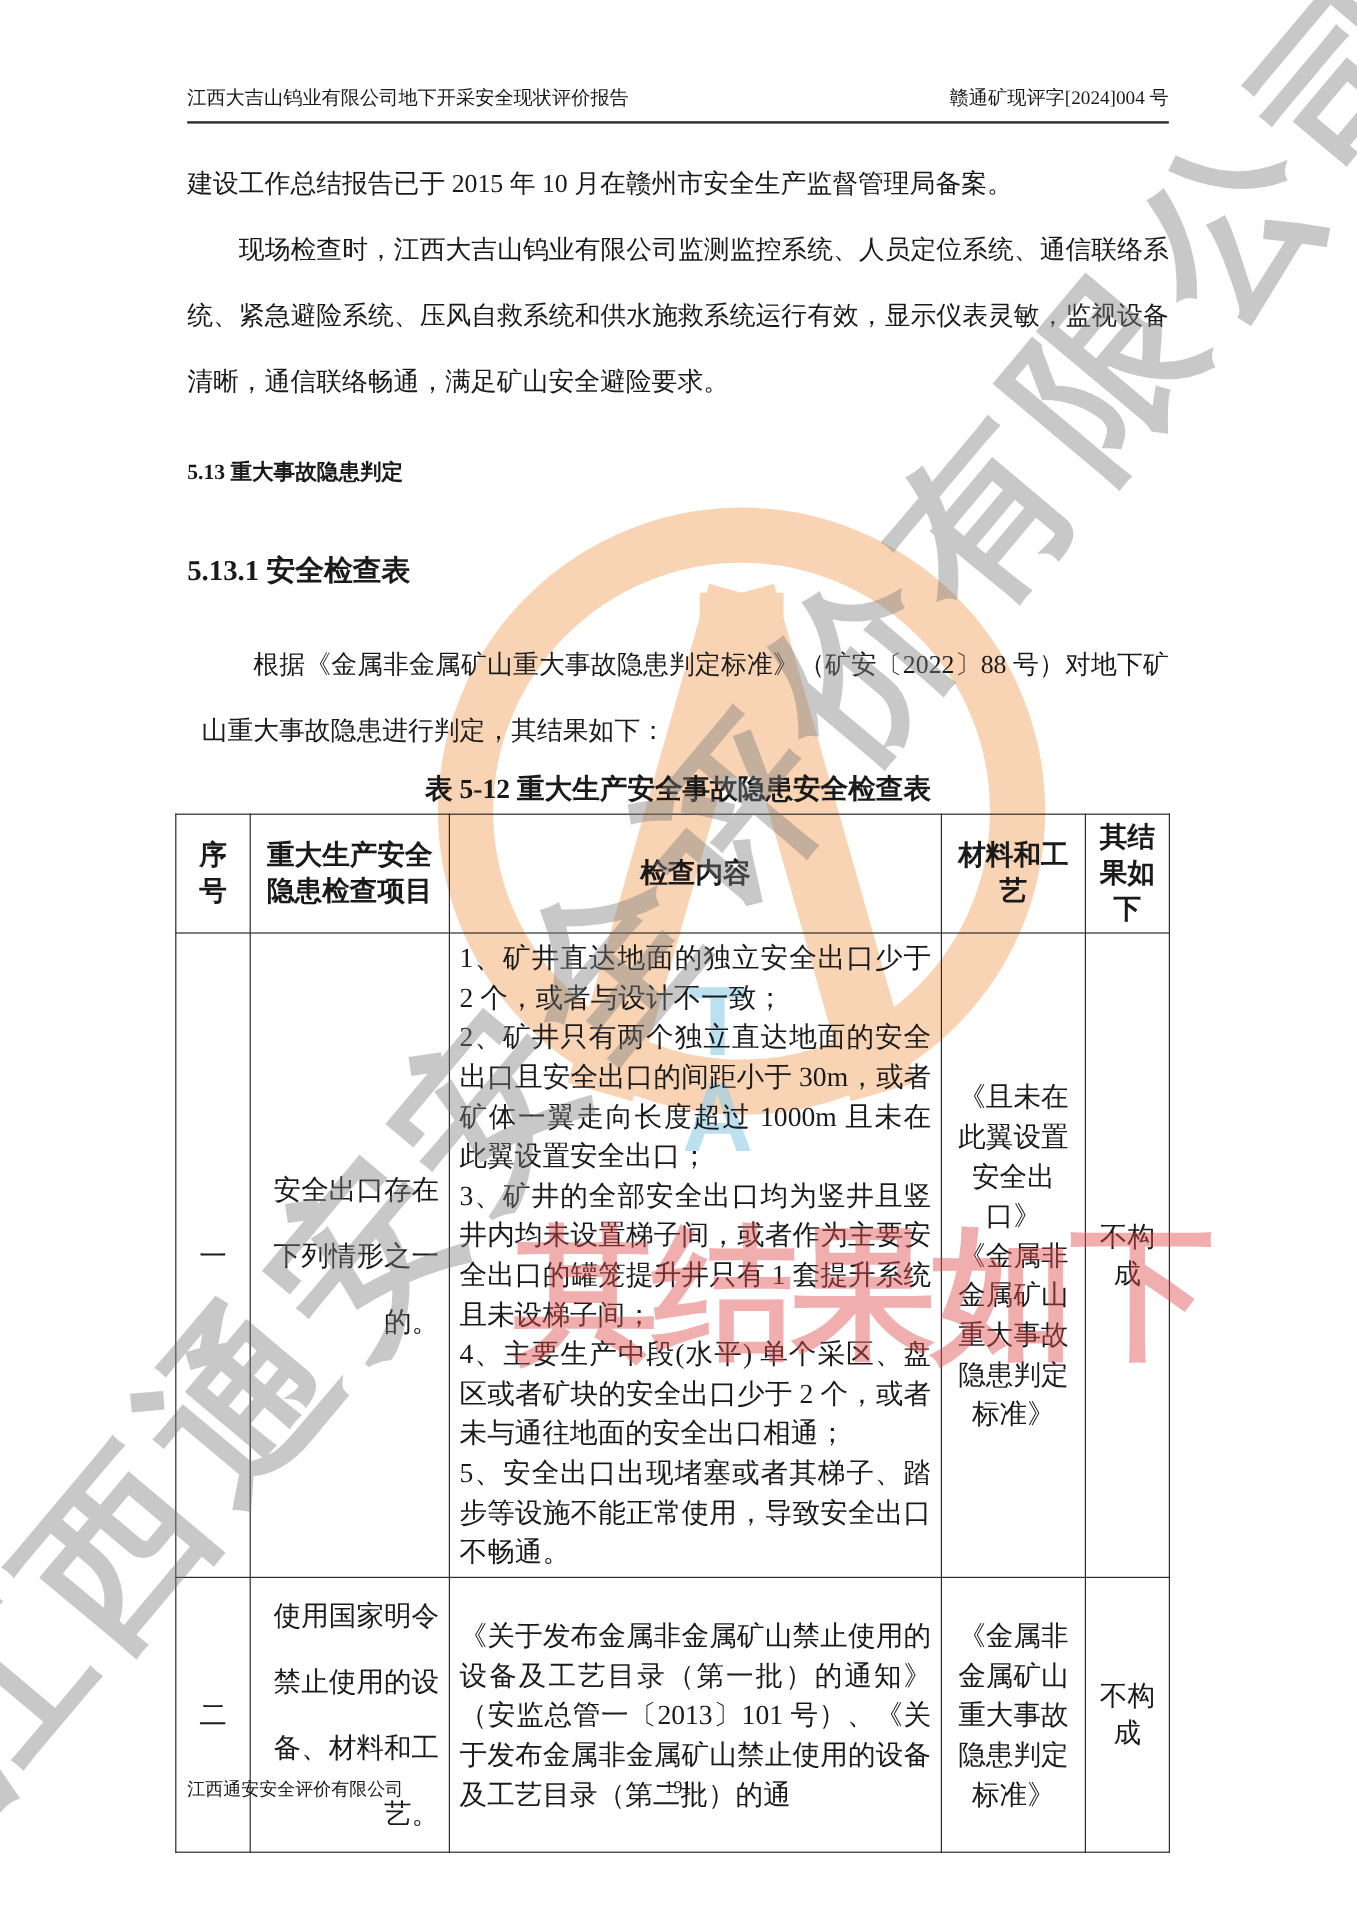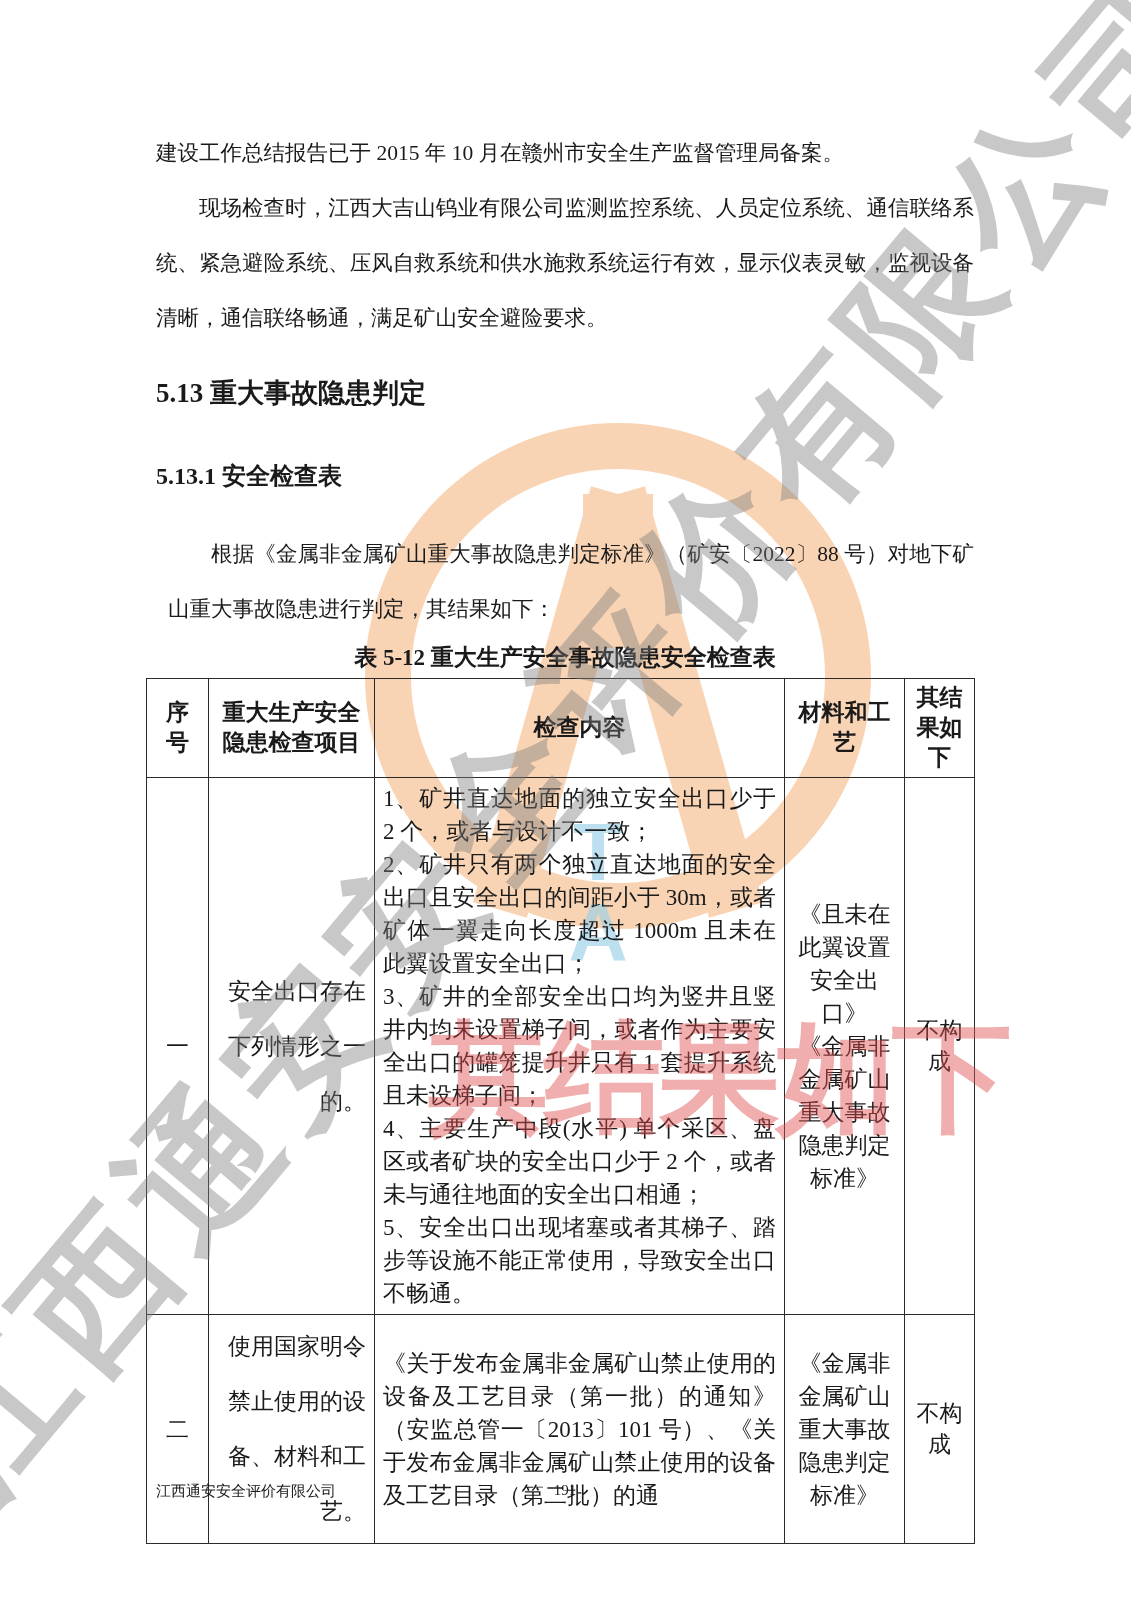--- a/index.html
+++ b/index.html
@@ -44,21 +44,21 @@
   }
   .ftr{
     position:absolute;left:156px;top:1482px;width:818px;z-index:1;
     font-size:15px;
   }
   .ftr .pageno{position:absolute;left:0;right:0;text-align:center;}
   
   .content{position:absolute;left:156px;top:126px;width:818px;z-index:1;}
   p.body{font-size:21.5px;line-height:55px;margin:0;text-align:justify;}
   p.ind{text-indent:2em;}
-  h1.sec{font-size:27px;line-height:38px;font-weight:bold;margin:28px 0 0 0;}
+  h1.sec{font-size:18px;line-height:38px;font-weight:bold;margin:28px 0 0 0;}
   h2.sec{font-size:24px;line-height:32px;font-weight:bold;margin:48px 0 0 0;}
   p.p3{margin-top:35px;margin-left:12px;}
   .tbl-caption{
     margin-top:5px;font-size:23px;line-height:32px;font-weight:bold;
     text-align:center;
   }
   
   table.sct{
     margin-top:4px;width:828px;margin-left:-10px;
     border-collapse:collapse;table-layout:fixed;
@@ -93,20 +93,24 @@
 
   <div class="wm wm-blue">
     <span>T</span>
     <span>A</span>
   </div>
 
   <div class="wm wm-diag">江西通安安全评价有限公司</div>
 
   <div class="wm wm-red">其结果如下</div>
 
+  <div class="hdr">
+    <span>江西大吉山钨业有限公司地下开采安全现状评价报告</span>
+    <span>赣通矿现评字[2024]004 号</span>
+  </div>
 
   <div class="content">
     <p class="body">建设工作总结报告已于 2015 年 10 月在赣州市安全生产监督管理局备案。</p>
     <p class="body ind">现场检查时，江西大吉山钨业有限公司监测监控系统、人员定位系统、通信联络系统、紧急避险系统、压风自救系统和供水施救系统运行有效，显示仪表灵敏，监视设备清晰，通信联络畅通，满足矿山安全避险要求。</p>
     <h1 class="sec">5.13 重大事故隐患判定</h1>
     <h2 class="sec">5.13.1 安全检查表</h2>
     <p class="body ind p3">根据《金属非金属矿山重大事故隐患判定标准》（矿安〔2022〕88 号）对地下矿山重大事故隐患进行判定，其结果如下：</p>
     <div class="tbl-caption">表 5-12 重大生产安全事故隐患安全检查表</div>
 
     <table class="sct">

